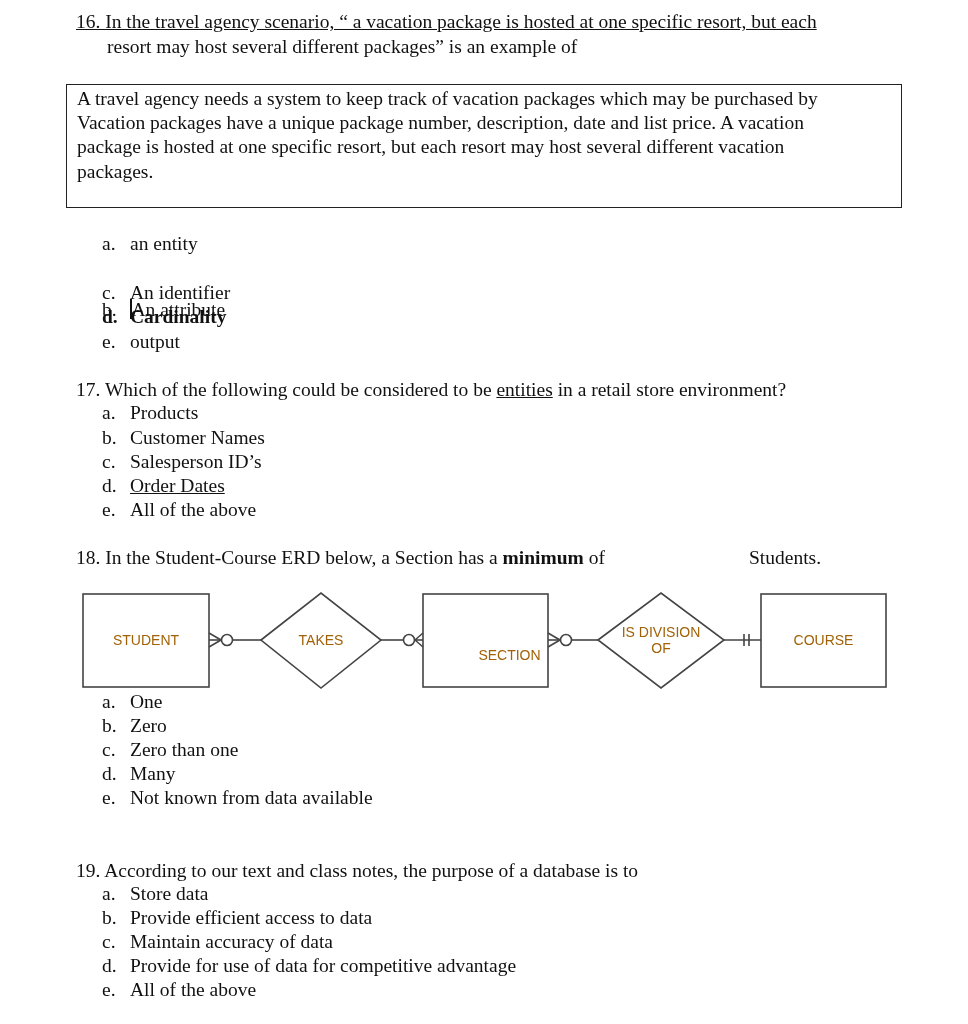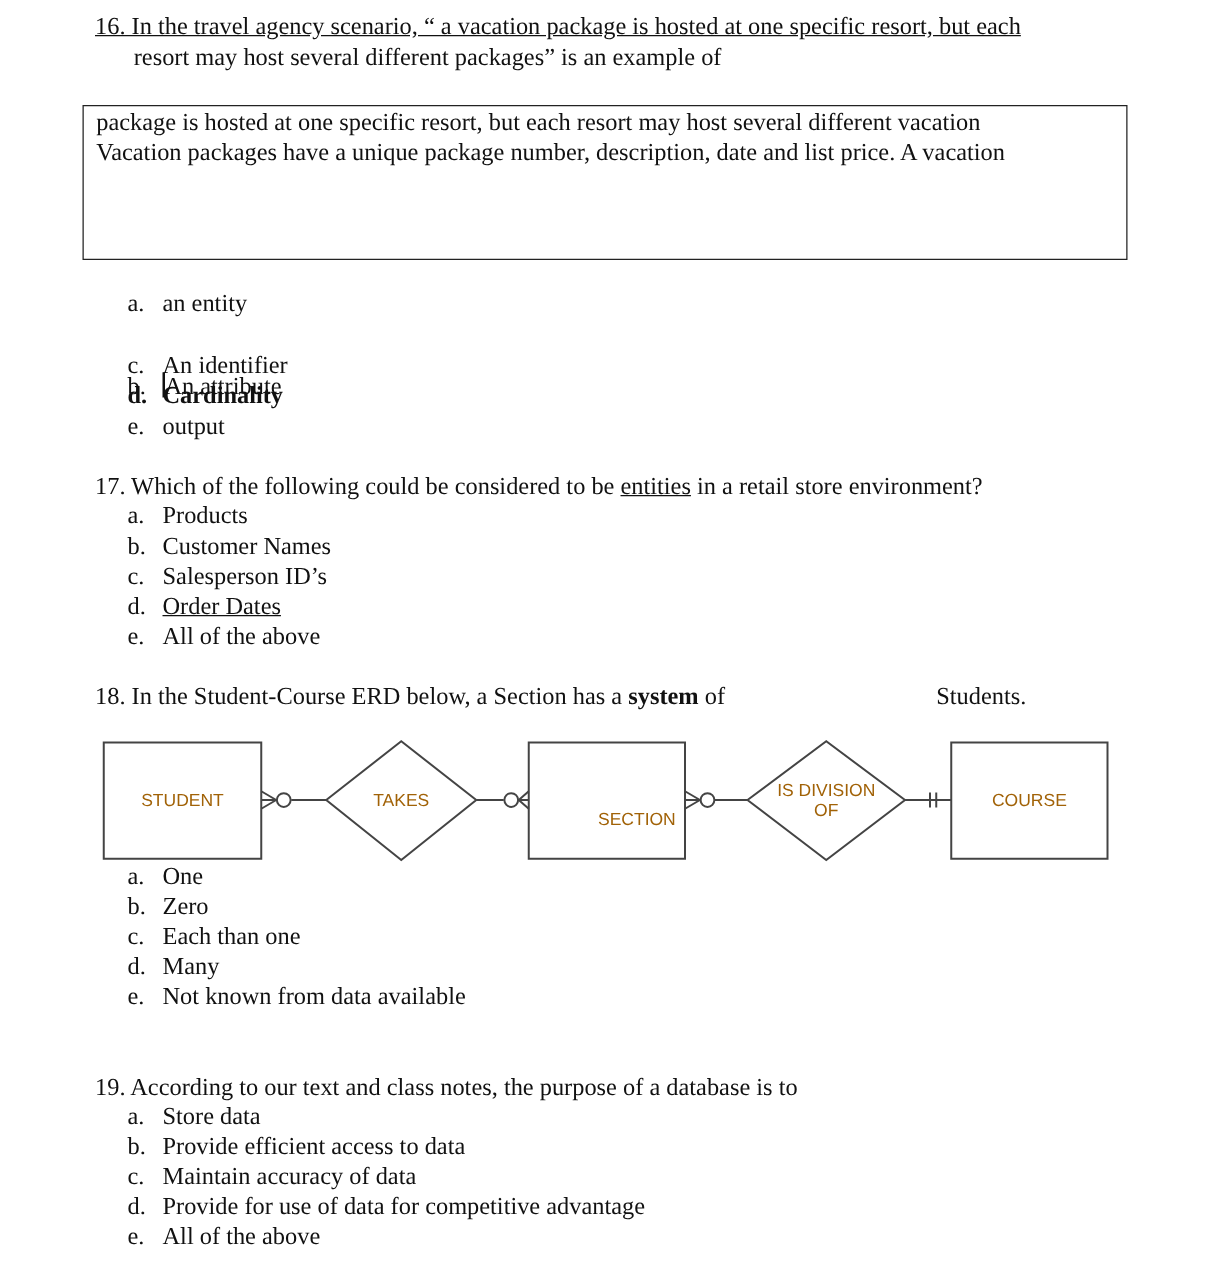--- a/index.html
+++ b/index.html
@@ -67,22 +67,24 @@
       line-height: 16px;
     }
   </style>
 </head>
 <body>
 
 <div class="abs q-title" style="left:76px; top:10px;text-decoration:underline;">16. In the travel agency scenario, “ a vacation package is hosted at one specific resort, but each</div>
 <div class="abs q-title" style="left:107px; top:35px;">resort may host several different packages” is an example of</div>
 
 <div class="scenario-box">
+  <div>A travel agency needs a system to keep track of vacation packages which may be purchased by</div>
+  <div>Vacation packages have a unique package number, description, date and list price. A vacation</div>
   <div>package is hosted at one specific resort, but each resort may host several different vacation</div>
-  <div>Vacation packages have a unique package number, description, date and list price. A vacation</div>
+  <div>packages.</div>
 </div>
 
 <div class="opt" style="left:102px; top:232px;">
   <span class="letter">a.</span><span>an entity</span>
 </div>
 <div class="opt" style="left:102px; top:257px;margin-top:41px;">
   <span class="letter">b.</span><span class="cursor"></span><span>An attribute</span>
 </div>
 <div class="opt" style="left:102px; top:281px;">
   <span class="letter">c.</span><span>An identifier</span>
@@ -108,21 +110,21 @@
   <span class="letter">c.</span><span>Salesperson ID’s</span>
 </div>
 <div class="opt" style="left:102px; top:474px;text-decoration:underline;">
   <span class="letter">d.</span><span>Order Dates</span>
 </div>
 <div class="opt" style="left:102px; top:498px;">
   <span class="letter">e.</span><span>All of the above</span>
 </div>
 
 <div class="abs q-title" style="left:76px; top:546px;">
-  <span>18. In the Student-Course ERD below, a Section has a </span><span class="bold">system</span><span> of</span>
+  <span>18. In the Student-Course ERD below, a Section has a </span><span class="bold">minimum</span><span> of</span>
 </div>
 <div class="abs q-title" style="left:749px; top:546px;">Students.</div>
 
 <svg class="erd" viewBox="0 0 968 1024" width="968" height="1024">
   <g stroke="#444" stroke-width="1.6" fill="none">
 
     <rect x="83" y="594" width="126" height="93"></rect>
 
     <polygon points="261,640 321,593 381,640 321,688"></polygon>
 
@@ -163,21 +165,21 @@
 <div class="erd-label" style="left:598px; top:640px; width:126px;">OF</div>
 <div class="erd-label" style="left:761px; top:632px; width:125px;">COURSE</div>
 
 <div class="opt" style="left:102px; top:690px;">
   <span class="letter">a.</span><span>One</span>
 </div>
 <div class="opt" style="left:102px; top:714px;">
   <span class="letter">b.</span><span>Zero</span>
 </div>
 <div class="opt" style="left:102px; top:738px;">
-  <span class="letter">c.</span><span>Each than one</span>
+  <span class="letter">c.</span><span>Zero than one</span>
 </div>
 <div class="opt" style="left:102px; top:762px;">
   <span class="letter">d.</span><span>Many</span>
 </div>
 <div class="opt" style="left:102px; top:786px;">
   <span class="letter">e.</span><span>Not known from data available</span>
 </div>
 
 <div class="abs q-title" style="left:76px; top:859px;">19. According to our text and class notes, the purpose of a database is to</div>
 

